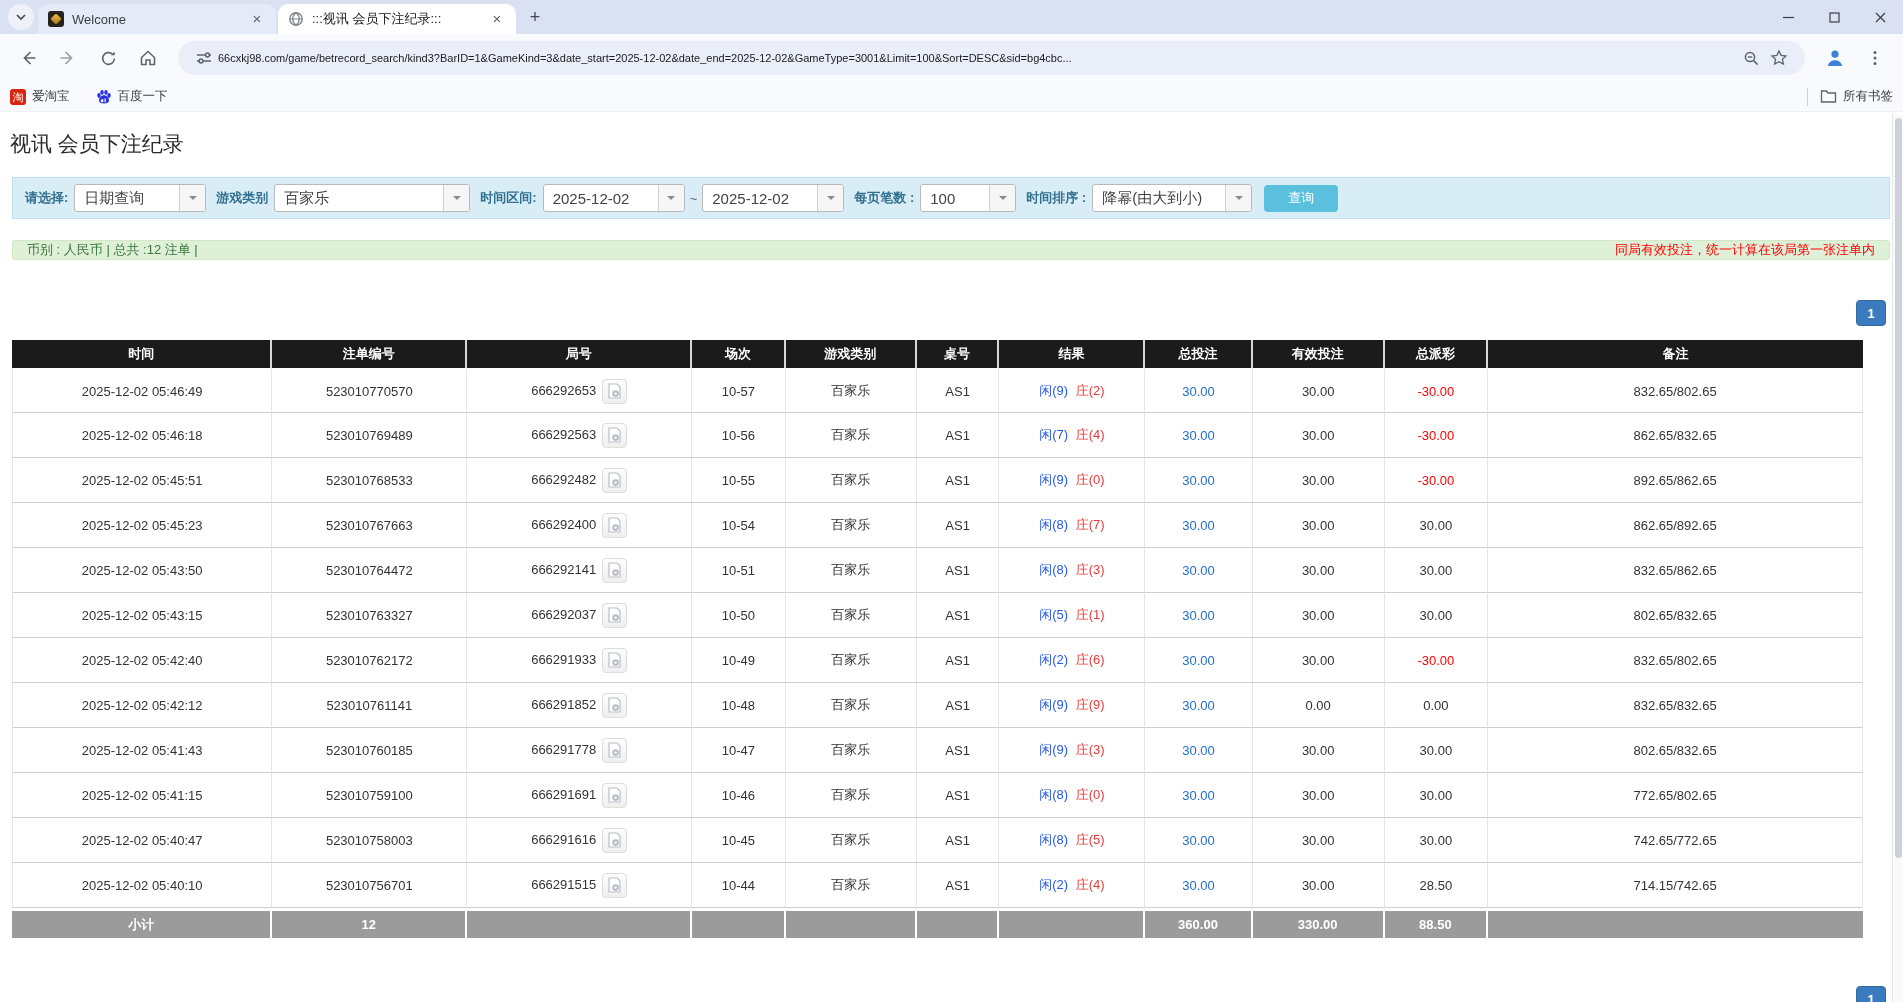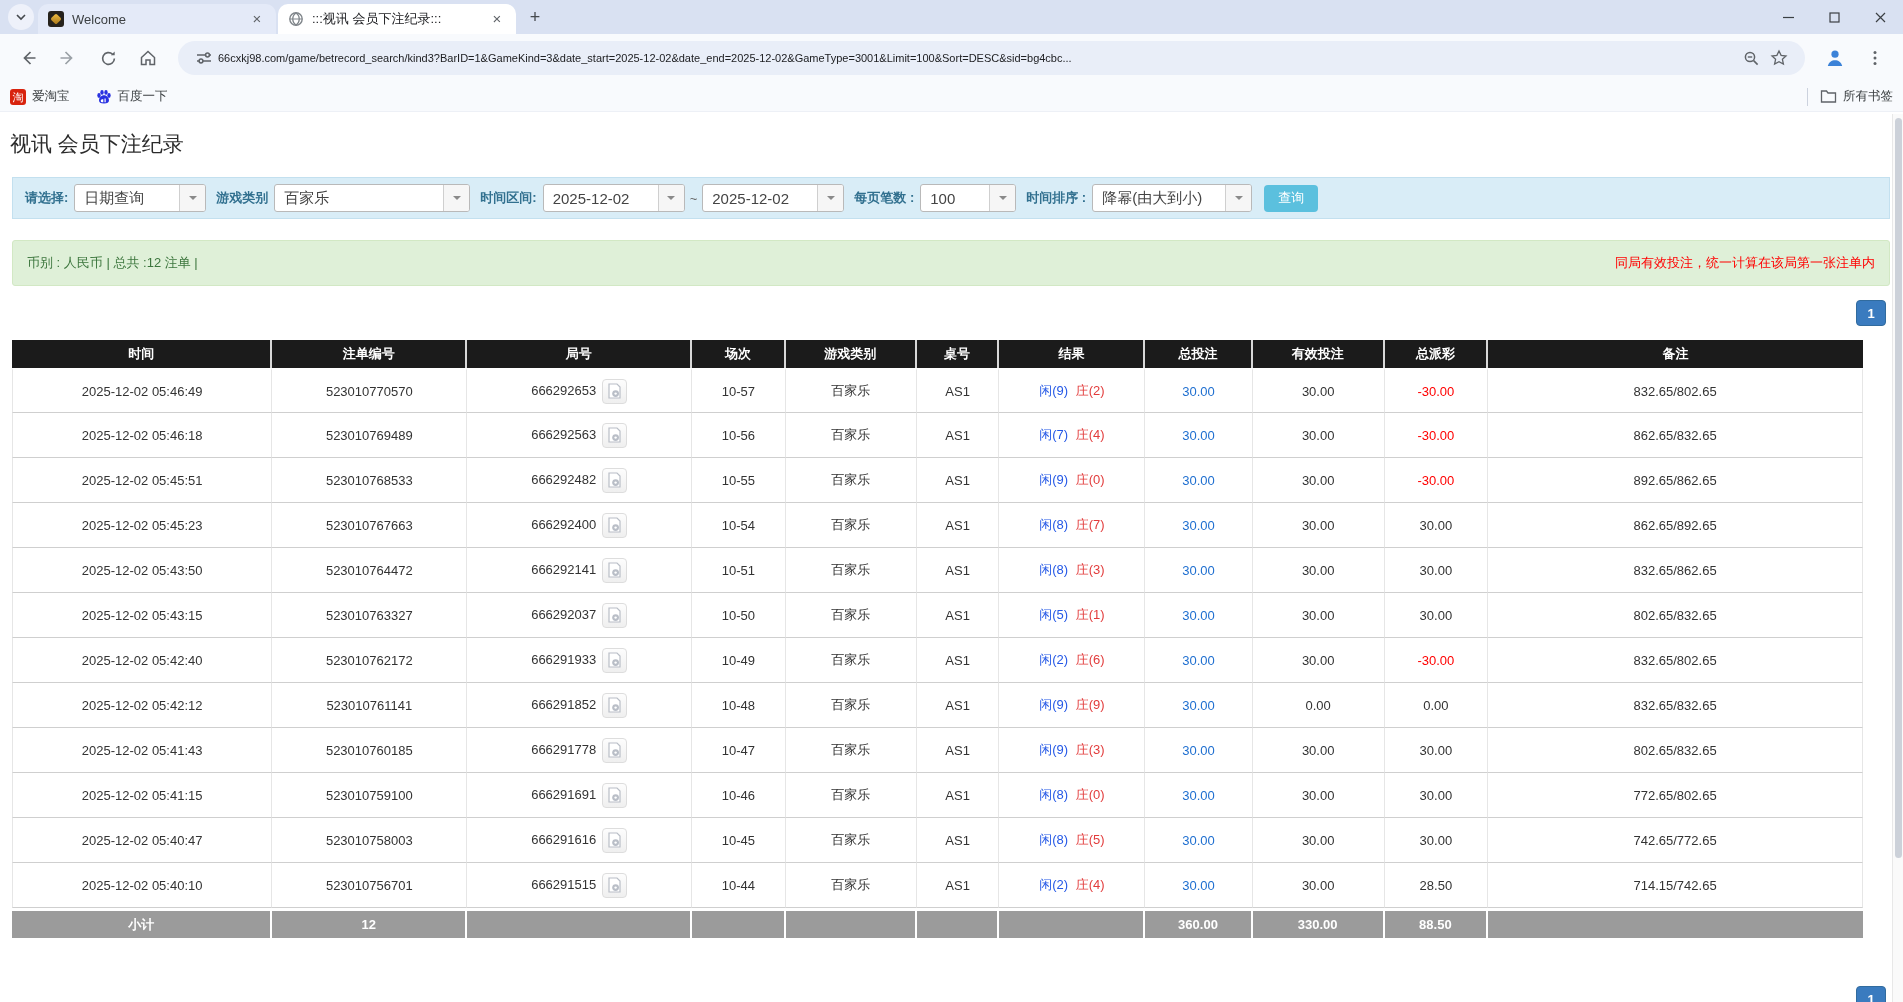--- a/index.html
+++ b/index.html
@@ -44,24 +44,24 @@
   .page-title { position:absolute; left:10px; top:17px; font-size:21px; color:#2b2b2b; font-weight:400; }
 
   .filter-bar { position:absolute; left:12px; top:64px; width:1878px; height:42px; background:#d9edf7;
                 border:1px solid #c3e0ef; border-radius:0; display:flex; align-items:center; padding:0 12px; }
   .f-label { font-size:13px; font-weight:bold; color:#31708f; margin:0 6px 0 10px; white-space:nowrap; }
   .sel { display:flex; align-items:stretch; background:#fff; border:1px solid #b9b9b9; border-radius:3px; height:28px; overflow:hidden; cursor:pointer; }
   .sel .val { padding:8px 9px; font-size:15px; color:#444; display:flex; align-items:center; white-space:nowrap; flex:1; }
   .sel .arr { width:26px; border-left:1px solid #cfcfcf; background:#f6f6f6; display:flex; align-items:center; justify-content:center; }
   .sel .arr::after { content:""; border:4px solid transparent; border-top-color:#8a8a8a; margin-top:4px; }
   .tilde { font-size:13px; color:#666; margin:0 5px; }
-  .btn-search { height:27px; padding:0 14px; background:#5bc0de; color:#fff; font-size:13px; border:none;
+  .btn-search { height:27px; padding:0 24px; background:#5bc0de; color:#fff; font-size:13px; border:none;
                 border-radius:4px; margin-left:12px; cursor:pointer; }
 
-  .summary-bar { position:absolute; left:12px; top:127px; width:1878px; height:46px; background:#dff0d8;
+  .summary-bar { position:absolute; left:12px; top:127px; width:1878px; height:20px; background:#dff0d8;
                  border:1px solid #d2e8c4; border-radius:3px; display:flex; align-items:center; padding:0 14px; }
   .summary-left { font-size:13px; color:#3c763d; }
   .summary-right { margin-left:auto; font-size:13px; color:#ff0000; }
 
   .pager { position:absolute; width:30px; height:26px; background:#3a7bbf; border:1px solid #316b9e; border-radius:4px;
            color:#fff; font-size:13px; font-weight:bold; display:flex; align-items:center; justify-content:center; cursor:pointer; }
   .pager-top { left:1856px; top:187px; }
   .pager-bottom { left:1856px; top:873px; }
 
   table.bet-table { position:absolute; left:12px; top:227px; width:1851px; border-collapse:separate; border-spacing:0; table-layout:fixed; }

